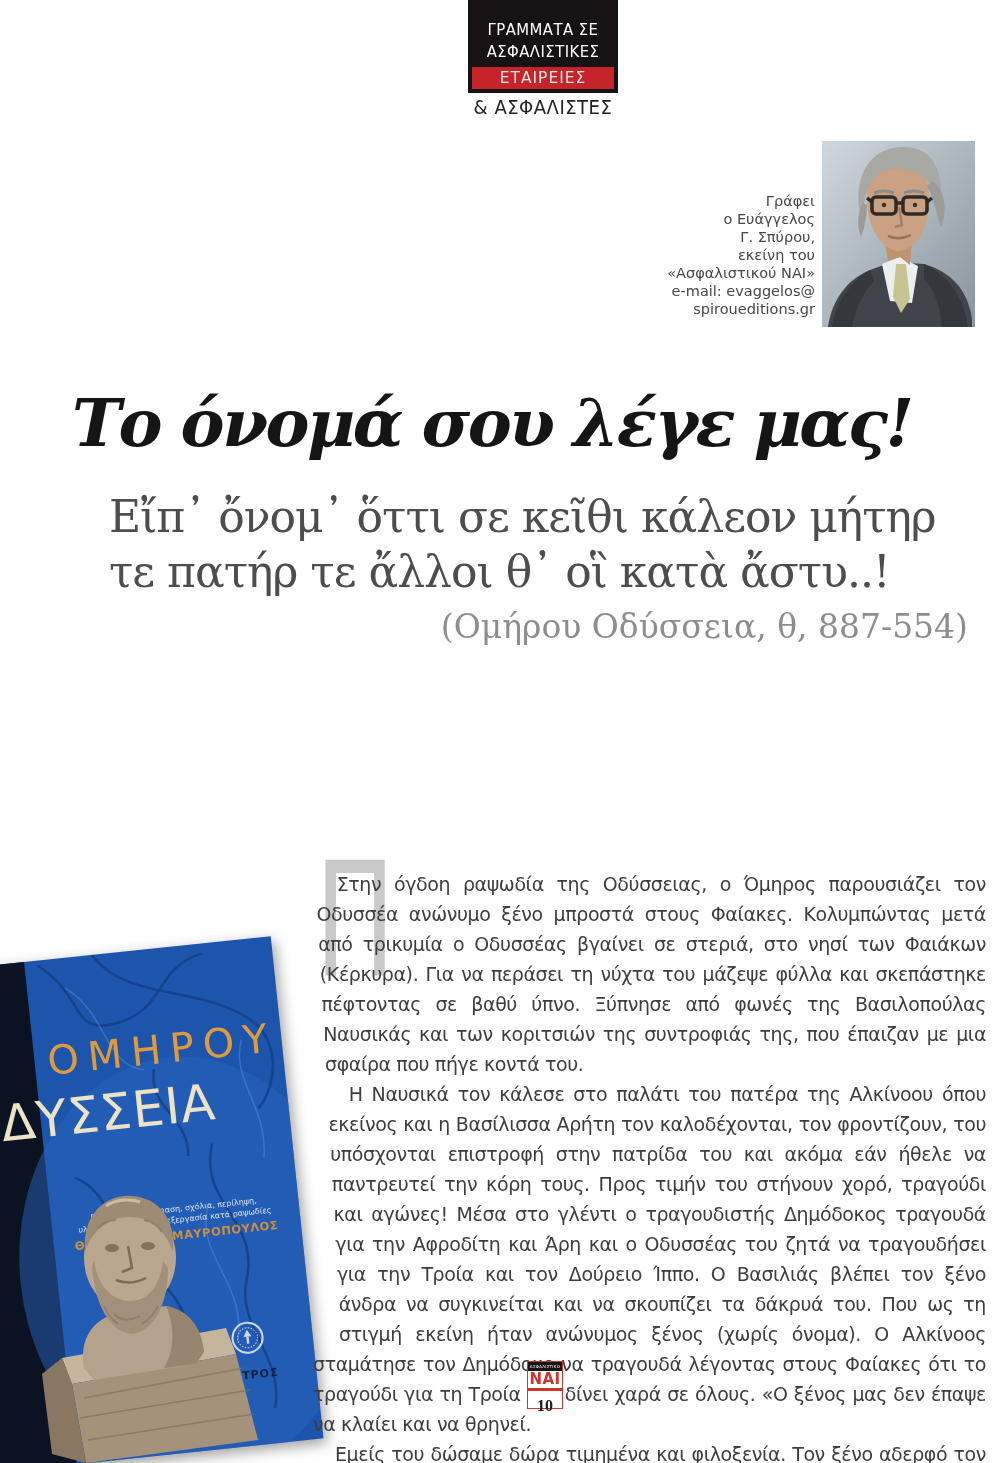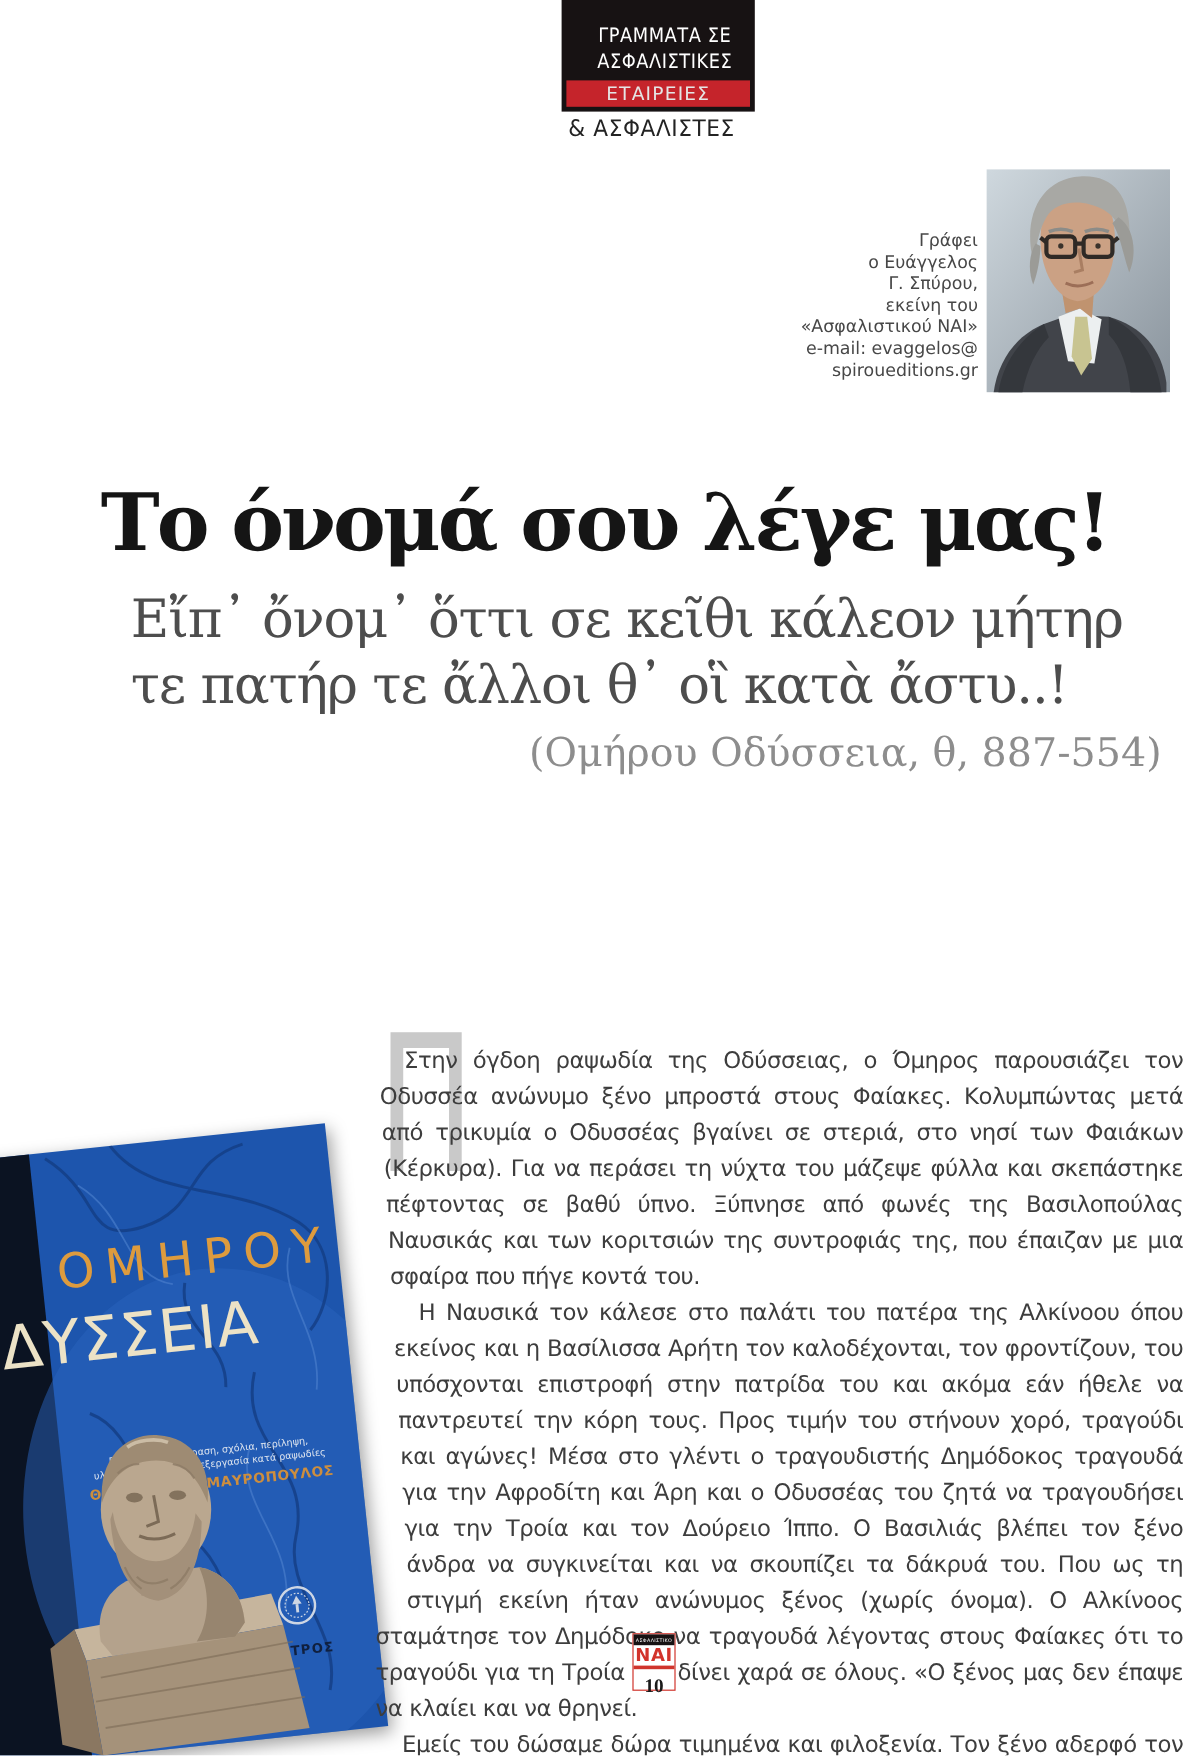--- a/index.html
+++ b/index.html
@@ -1,20 +1,20 @@
 <!DOCTYPE html>
 <html><head>
 <meta charset="utf-8">
 <style>
   html,body{margin:0;padding:0;background:#ffffff;}
   .page{position:relative;width:1000px;height:1463px;background:#fff;overflow:hidden;
         font-family:"DejaVu Sans","Liberation Sans",sans-serif;}
 
   
-  .tag-box{position:absolute;left:468px;top:0;width:150px;height:93px;background:#171213;z-index:5;padding-left:11px;}
+  .tag-box{position:absolute;left:468px;top:0;width:150px;height:93px;background:#171213;z-index:5;}
   .tag-line{display:block;color:#fff;text-align:center;font-size:16.5px;letter-spacing:.5px;
             transform:scaleX(.9);transform-origin:50% 50%;white-space:nowrap;}
   .tag-line1{margin-top:20px;}
   .tag-line2{margin-top:3px;}
   .tag-band{position:absolute;left:4px;right:4px;bottom:4px;height:22px;background:#c5242b;
             color:#e5e5e5;text-align:center;font-size:15.5px;line-height:22px;letter-spacing:1px;}
   .tag-sub{position:absolute;left:448px;top:96px;width:190px;text-align:center;color:#232323;
            font-size:19px;letter-spacing:.5px;transform:scaleX(.95);z-index:5;}
 
   
@@ -121,21 +121,21 @@
   <div class="caption">
     <span>Γράφει</span>
     <span>ο Ευάγγελος</span>
     <span>Γ. Σπύρου,</span>
     <span>εκείνη του</span>
     <span>«Ασφαλιστικού ΝΑΙ»</span>
     <span>e-mail: evaggelos@</span>
     <span>spiroueditions.gr</span>
   </div>
 
-  <h1 class="title" style="margin:12px;">Το όνομά σου λέγε μας!</h1>
+  <h1 class="title" style="margin:0;font-style:italic;">Το όνομά σου λέγε μας!</h1>
   <div class="quote">
     <span>Εἴπ᾽ ὄνομ᾽ ὅττι σε κεῖθι κάλεον μήτηρ</span>
     <span>τε πατήρ τε ἄλλοι θ᾽ οἳ κατὰ ἄστυ..!</span>
   </div>
   <div class="attr">(Ομήρου Οδύσσεια, θ, 887-554)</div>
 
   <div class="book">
     <div class="book-darkband"></div>
     <svg class="book-art" width="330" height="505" viewBox="0 0 330 505">
       <ellipse cx="215" cy="320" rx="170" ry="210" fill="#2a63bd" opacity=".5"></ellipse>

